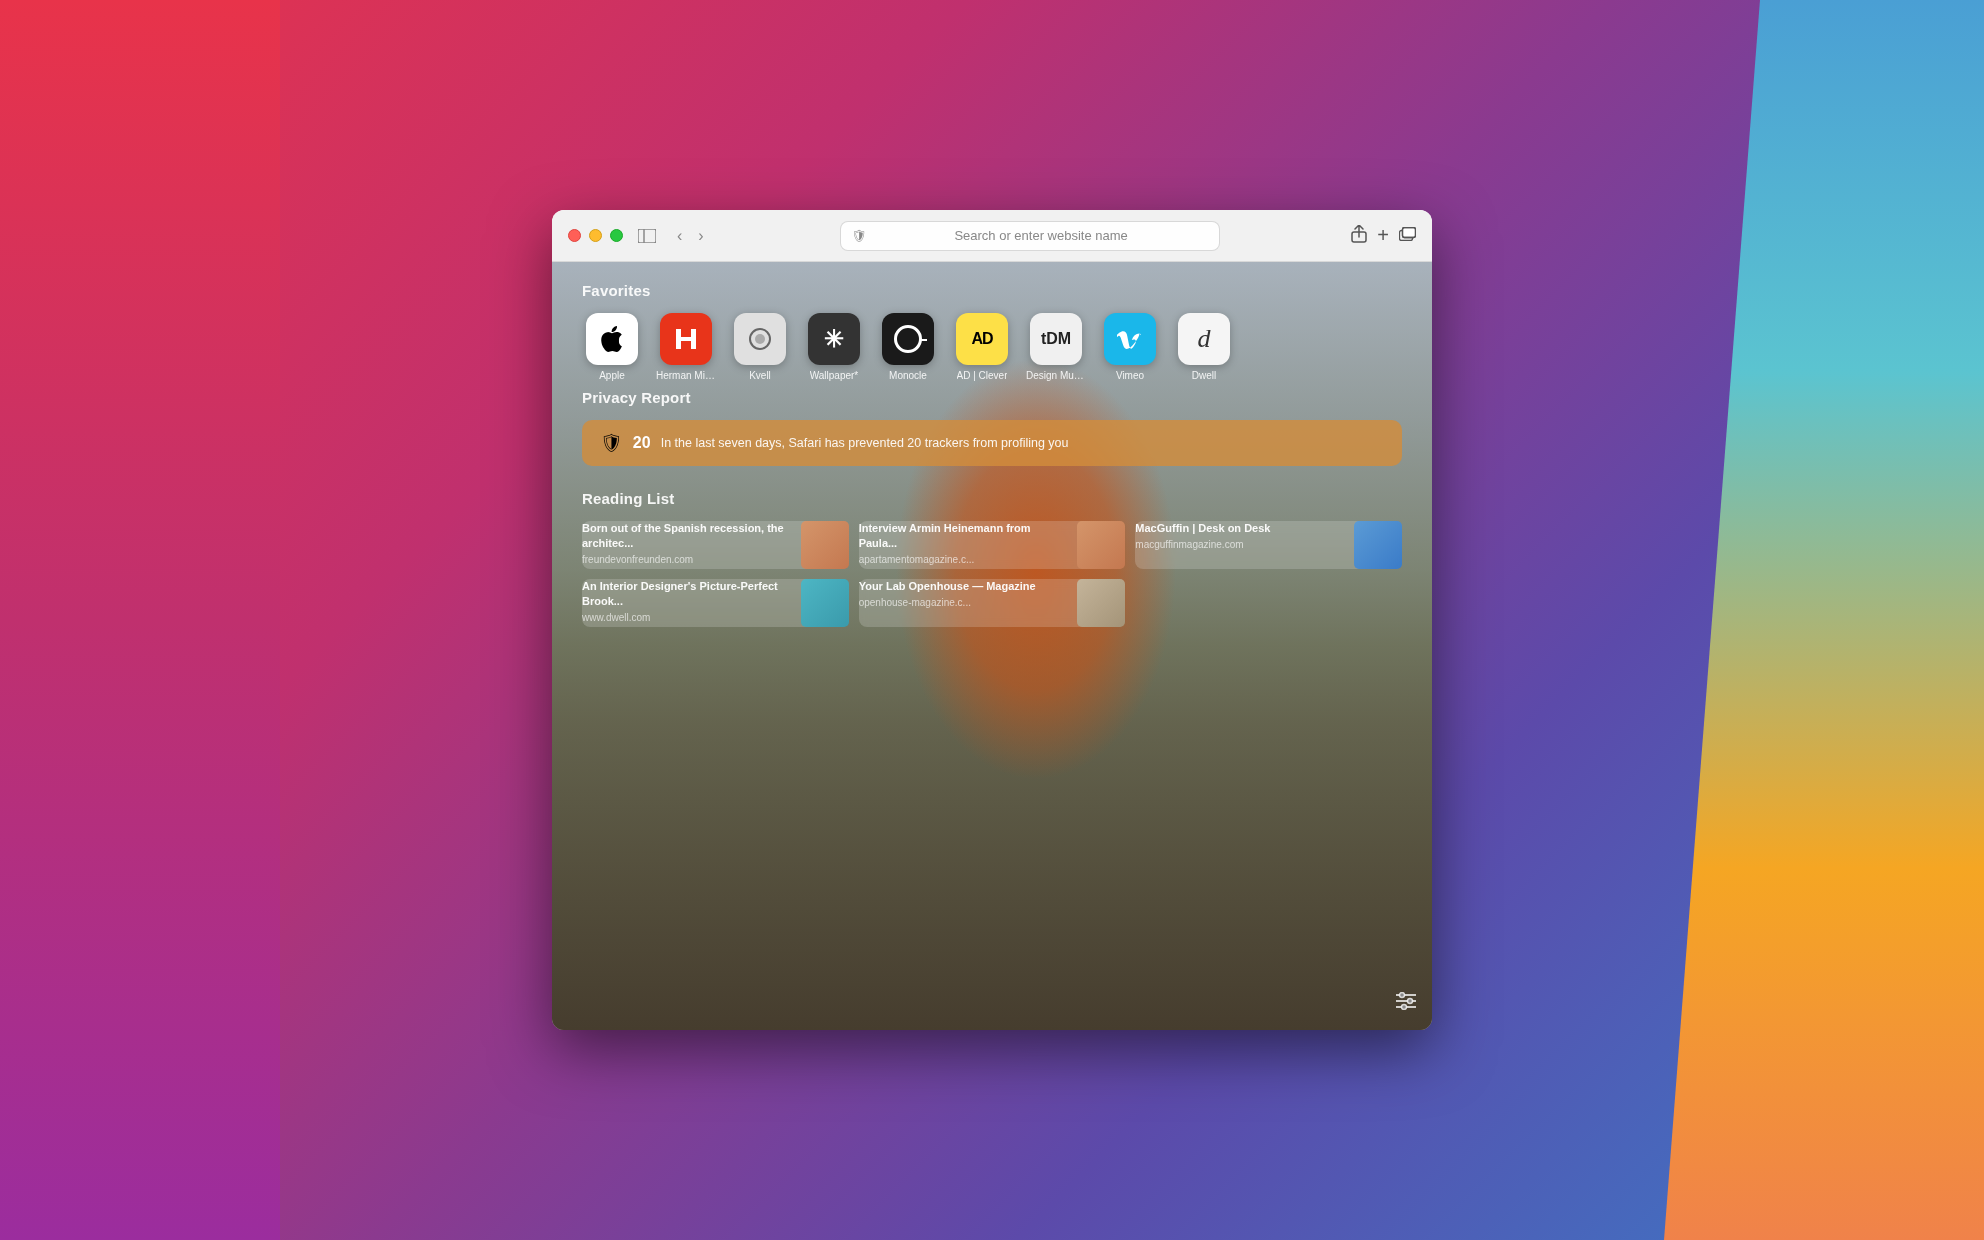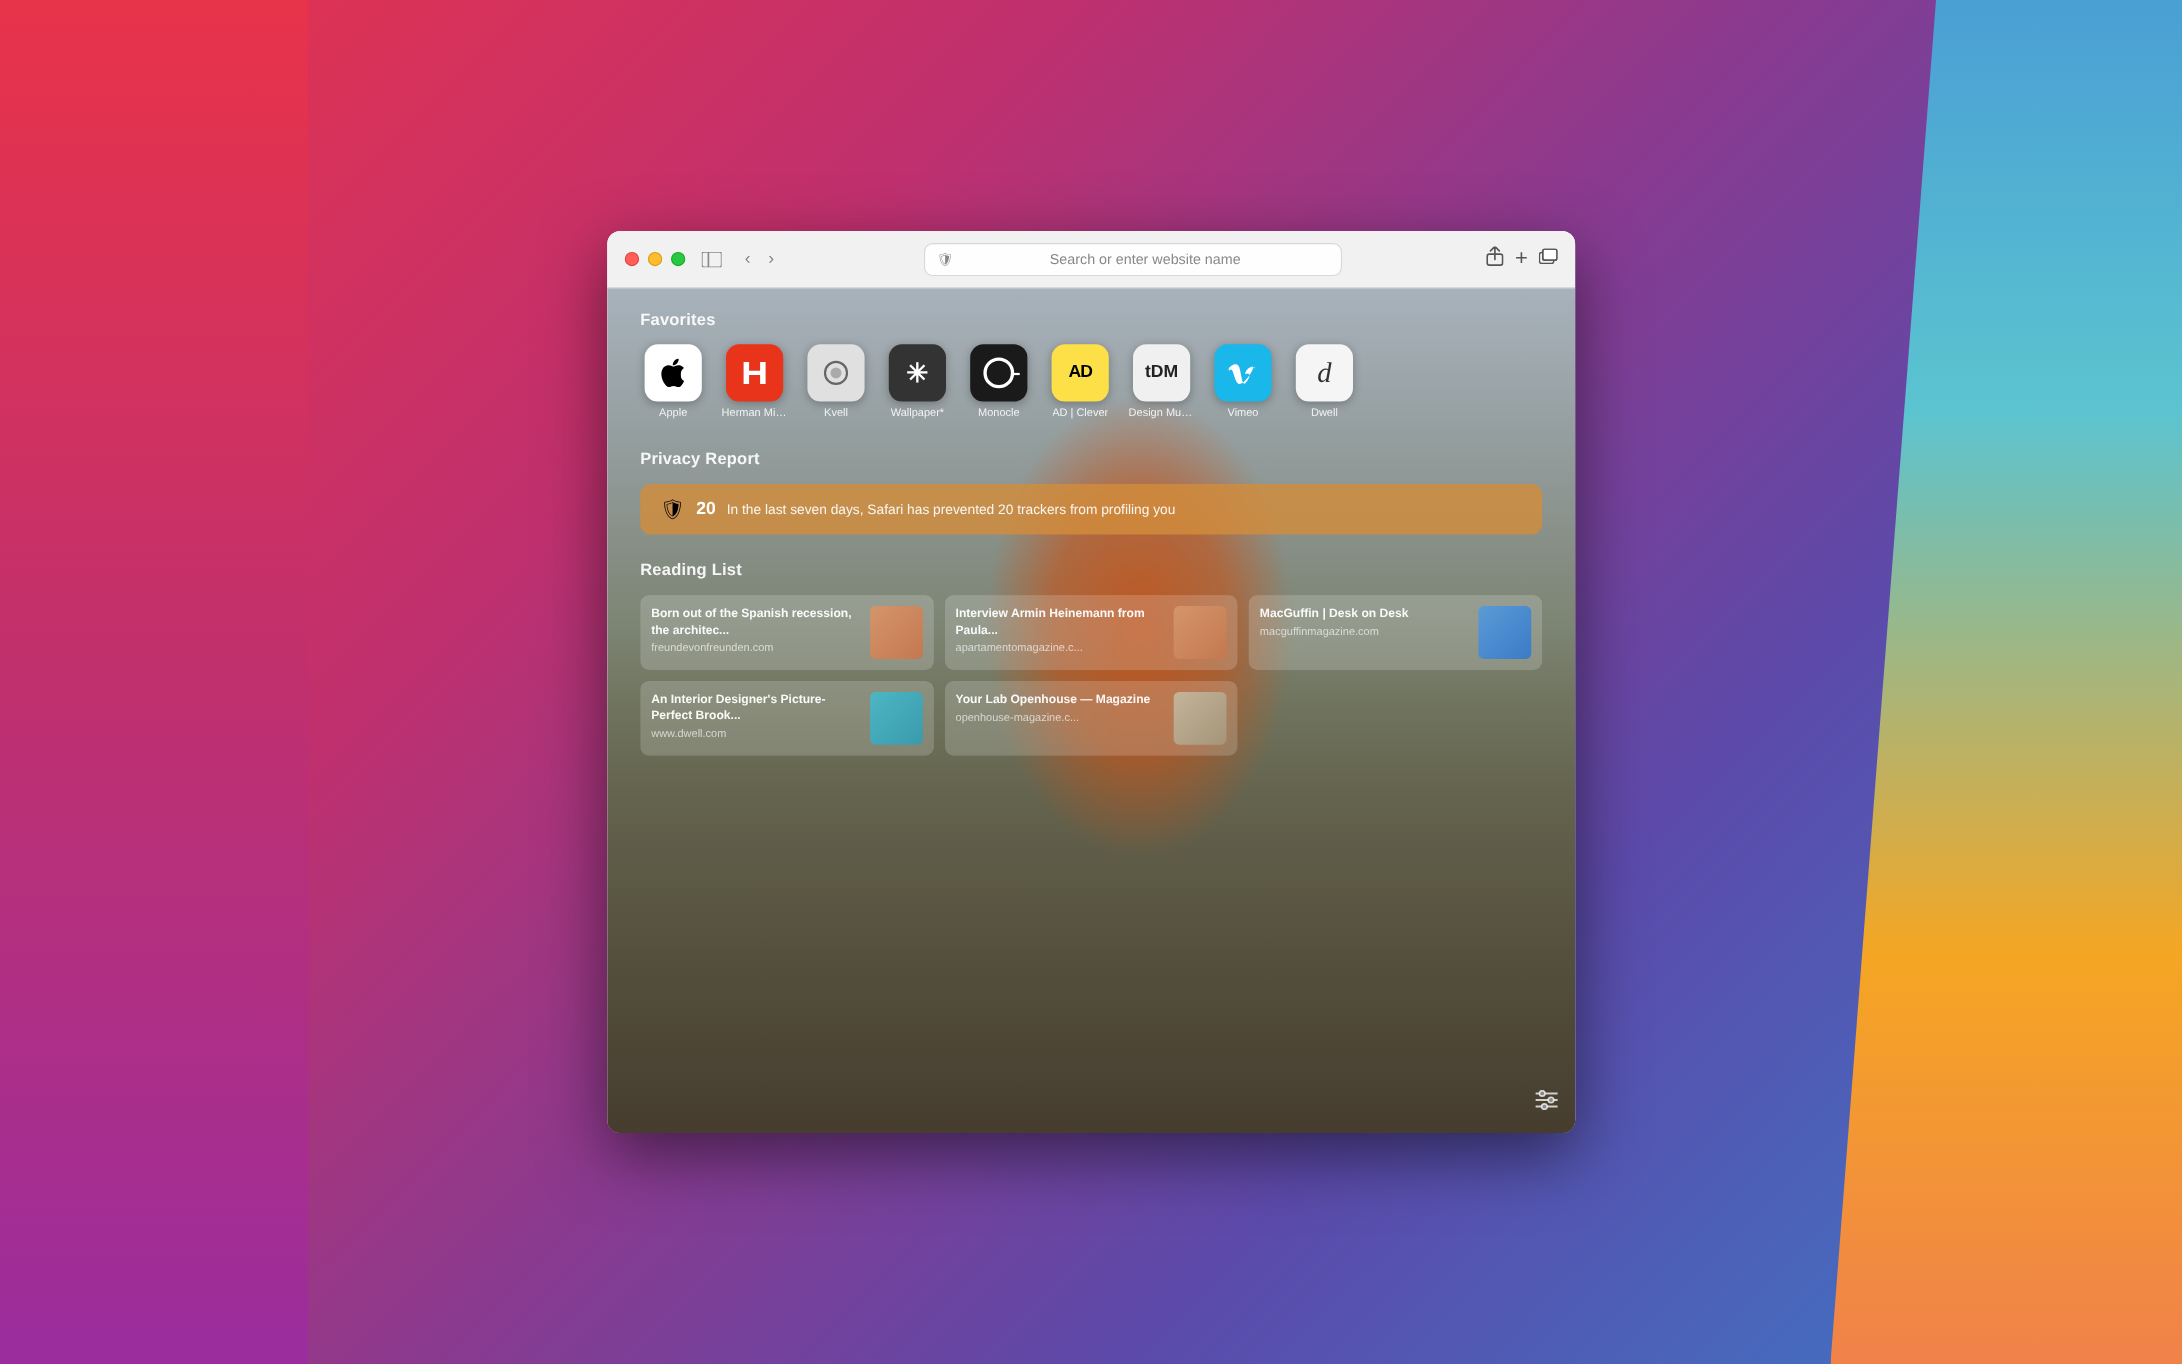--- a/index.html
+++ b/index.html
@@ -164,21 +164,21 @@
     }
     
     .section-title {
       font-size: 15px;
       font-weight: 600;
       color: rgba(255,255,255,0.92);
       margin-bottom: 14px;
       letter-spacing: 0.2px;
     }
     .favorites-section {
-      margin-bottom: 28px;
+      margin-bottom: 8px;
     }
     .favorites-grid {
       display: flex;
       gap: 14px;
       flex-wrap: wrap;
     }
     .favorite-item {
       display: flex;
       flex-direction: column;
       align-items: center;
@@ -245,21 +245,21 @@
       margin-bottom: 16px;
     }
     .reading-grid {
       display: grid;
       grid-template-columns: repeat(3, 1fr);
       gap: 10px;
     }
     .reading-item {
       background: rgba(255,255,255,0.18);
       border-radius: 8px;
-      padding: 10px;
+      padding: 0;
       display: flex;
       align-items: flex-start;
       gap: 8px;
       cursor: pointer;
       backdrop-filter: blur(4px);
     }
     .reading-text {
       flex: 1;
       min-width: 0;
     }

